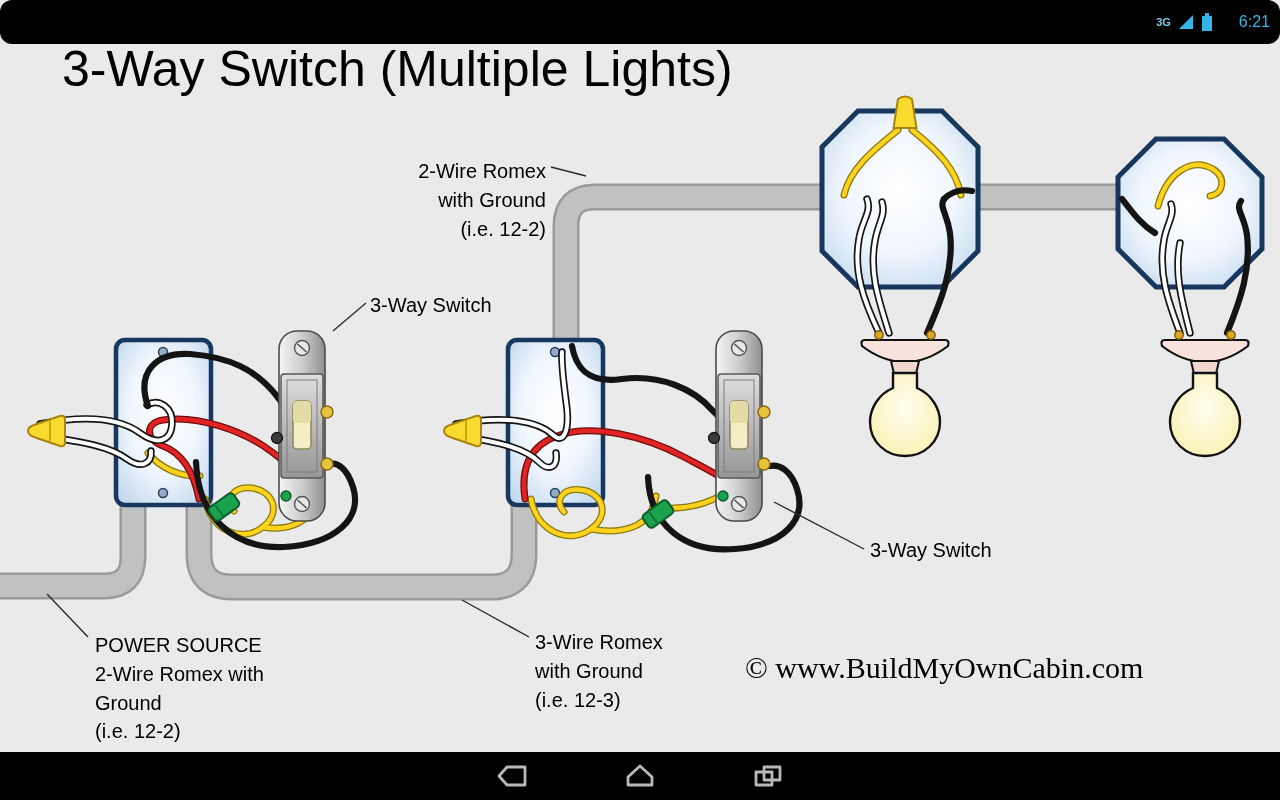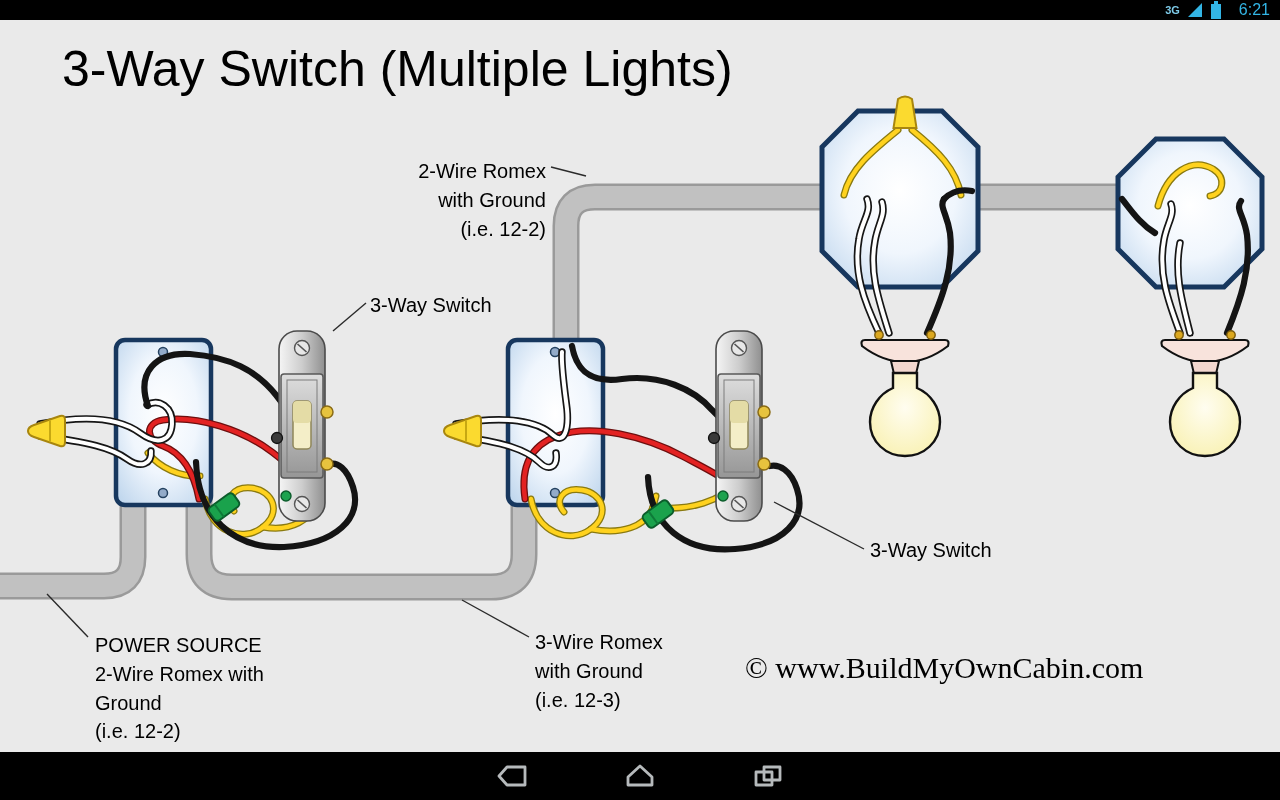--- a/index.html
+++ b/index.html
@@ -1,23 +1,23 @@
 <!DOCTYPE html>
 <html><head>
 <meta charset="utf-8">
 <style>
   html,body{margin:0;padding:0;background:#222;}
   .screen{position:relative;width:1280px;height:800px;background:#eaeaea;overflow:hidden;
           font-family:"Liberation Sans",sans-serif;}
   
-  .status-bar{position:absolute;top:0;left:0;width:1280px;height:20px;background:#000;
+  .status-bar{position:absolute;top:0;left:0;width:1280px;height:44px;background:#000;
               display:flex;align-items:center;justify-content:flex-end;gap:7px;
-              padding-right:10px;box-sizing:border-box;}
+              padding-right:10px;box-sizing:border-box;border-radius:12px;}
   .net-type{color:#7ecbe9;font-size:11px;font-weight:bold;}
-  .time{color:#33b5e5;font-size:16px;margin-left:10px;}
+  .time{color:#33b5e5;font-size:16px;margin-left:19px;}
   
   .content{position:absolute;top:28px;left:0;}
   text{font-family:"Liberation Sans",sans-serif;fill:#000;}
   .title{font-size:50px;}
   .lbl{font-size:20px;}
   .copy{font-size:30px;font-family:"Liberation Serif",serif;}
   .cable-out{stroke:#9a9a9a;stroke-width:27;fill:none;}
   .cable-in{stroke:#c1c1c1;stroke-width:22;fill:none;}
   .w-out{stroke:#161616;stroke-width:7.4;fill:none;stroke-linecap:round;}
   .w-in{stroke:#ffffff;stroke-width:4;fill:none;stroke-linecap:round;}

